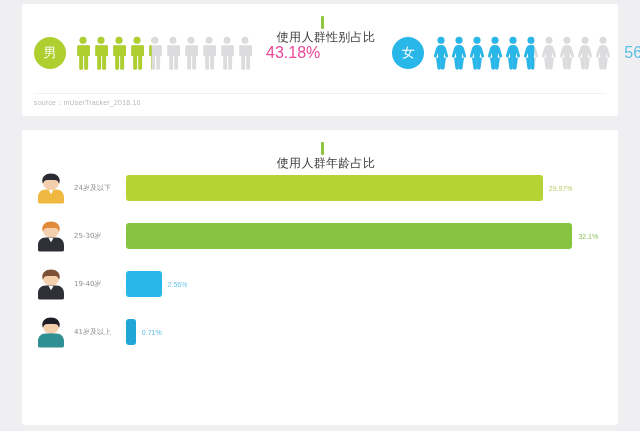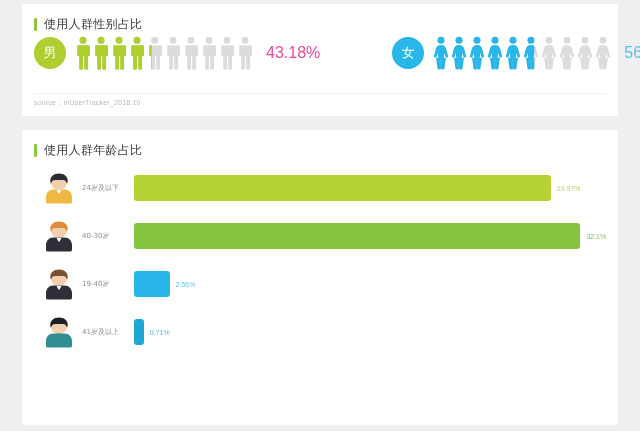--- a/index.html
+++ b/index.html
@@ -17,20 +17,21 @@
     left: 22px; width: 596px;
     background: #ffffff;
     border-radius: 2px;
   }
   #card-gender { top: 4px; height: 112px; }
   #card-age    { top: 130px; height: 295px; }
 
   .card-head {
     display: flex; align-items: center;
     padding: 12px 0 0 12px;
+    flex-direction: column;
   }
   .accent-bar {
     width: 3px; height: 13px;
     background: #8ec640;
     margin-right: 7px;
     border-radius: 1px;
   }
   .card-title {
     font-size: 12px; color: #3c3c3c;
     letter-spacing: .3px;
@@ -71,21 +72,21 @@
     position: absolute; left: 12px; bottom: 8px;
     font-size: 7px; color: #b9b9bd;
     letter-spacing: .2px;
   }
   .card-divider {
     position: absolute; left: 12px; right: 12px; bottom: 22px;
     height: 1px; background: #f1f1f3;
   }
 
   
-  .age-rows { position: absolute; top: 34px; left: 8px; right: 0; }
+  .age-rows { position: absolute; top: 34px; left: 0; right: 0; }
   .age-row {
     position: relative; height: 48px;
     display: flex; align-items: center;
   }
   .avatar { width: 34px; height: 34px; margin-left: 12px; flex: 0 0 auto; }
   .avatar svg { display: block; width: 34px; height: 34px; }
   .age-label {
     width: 52px; margin-left: 6px; flex: 0 0 auto;
     font-size: 7px; color: #8d8d92;
     font-family: "DejaVu Sans", sans-serif;
@@ -493,21 +494,21 @@
         </div>
         <div class="age-row">
           <div class="avatar">
             <svg viewBox="0 0 34 34" xmlns="http://www.w3.org/2000/svg">
               <path d="M17 3c5.4 0 8.2 3.3 8.2 7.6 0 4.6-3.6 8.6-8.2 8.6s-8.2-4-8.2-8.6C8.8 6.3 11.6 3 17 3z" fill="#f4cfae"></path>
               <path d="M17 2.4c5.6 0 8.7 3.3 8.7 7.3 0 1.5-.3 2.6-.7 2.6-.5 0-.4-1.6-1.6-2.6-1.6-1.3-4-.6-6.4-.6s-4.8-.7-6.4.6c-1.2 1-1.1 2.6-1.6 2.6-.4 0-.7-1.1-.7-2.6 0-4 3.1-7.3 8.7-7.3z" fill="#e08b3a"></path>
               <path d="M11.6 18.6h10.8c4.6 0 7.6 3.3 7.6 7.7V31c0 .8-.6 1.4-1.4 1.4H5.4c-.8 0-1.4-.6-1.4-1.4v-4.7c0-4.4 3-7.7 7.6-7.7z" fill="#2f2f38"></path>
               <path d="M14.4 18.7h5.2l-2.6 4.6-2.6-4.6z" fill="#ffffff"></path>
             </svg>
           </div>
-          <div class="age-label">40-30岁</div>
+          <div class="age-label">25-30岁</div>
           <div class="bar-area">
             <div class="bar" style="width: 446.399px; background: rgb(134, 196, 64);"></div>
             <div class="bar-value" style="color: rgb(143, 192, 92);">32.1%</div>
           </div>
         </div>
         <div class="age-row">
           <div class="avatar">
             <svg viewBox="0 0 34 34" xmlns="http://www.w3.org/2000/svg">
               <path d="M17 3c5.4 0 8.2 3.3 8.2 7.6 0 4.6-3.6 8.6-8.2 8.6s-8.2-4-8.2-8.6C8.8 6.3 11.6 3 17 3z" fill="#f4cfae"></path>
               <path d="M17 2.4c5.6 0 8.7 3.3 8.7 7.3 0 1.5-.3 2.6-.7 2.6-.5 0-.4-1.6-1.6-2.6-1.6-1.3-4-.6-6.4-.6s-4.8-.7-6.4.6c-1.2 1-1.1 2.6-1.6 2.6-.4 0-.7-1.1-.7-2.6 0-4 3.1-7.3 8.7-7.3z" fill="#7a5135"></path>

